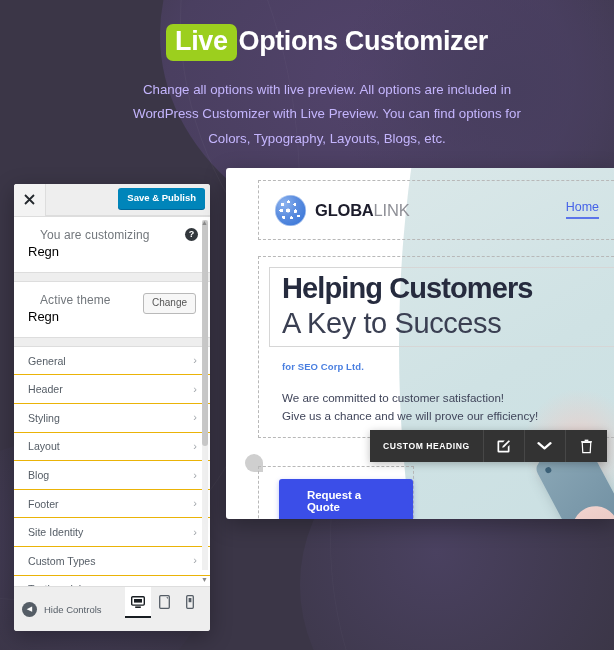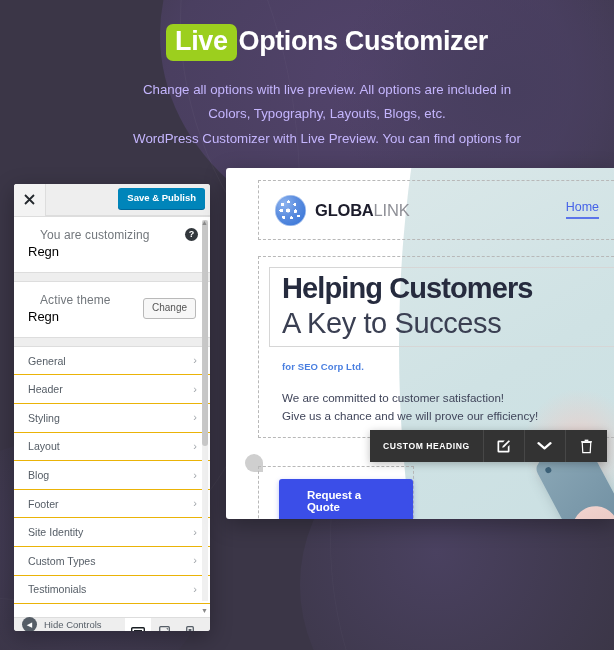--- a/index.html
+++ b/index.html
@@ -169,21 +169,21 @@
     width: 13px; height: 13px;
     border-radius: 50%;
     background: #32373c;
     color: #fff;
     font-size: 9px;
     font-weight: bold;
     display: flex; align-items: center; justify-content: center;
     line-height: 1;
   }
   .sb-gap { height: 8px; background: #eeeeee; }
-  .theme-panel { display: flex; align-items: center; gap: 13px; }
+  .theme-panel { display: flex; align-items: flex-start; gap: 13px; }
   .theme-panel .txt { flex: 1 1 auto; }
   .btn-change {
     border: 1px solid #b9b9b9;
     background: #f7f7f7;
     color: #555;
     font-size: 10px;
     padding: 4px 8px 5px 8px;
     border-radius: 3px;
     line-height: 1;
   }
@@ -214,21 +214,21 @@
   .sb-arrow-up, .sb-arrow-dn {
     position: absolute; right: 1px;
     width: 9px; height: 9px;
     color: #8a8a8a; font-size: 7px;
     display: flex; align-items: center; justify-content: center;
   }
   .sb-arrow-up { top: 2px; }
   .sb-arrow-dn { bottom: 2px; }
   .sb-footer {
     flex: 0 0 auto;
-    height: 14px;
+    height: 45px;
     background: #eeeeee;
     border-top: 1px solid #ddd;
     display: flex; align-items: center;
     padding-left: 8px;
     position: relative;
   }
   .hide-ctrl { display: flex; align-items: center; gap: 7px; }
   .hide-ctrl .circ {
     width: 15px; height: 15px; border-radius: 50%;
     background: #555d66; color: #fff;
@@ -460,22 +460,22 @@
     <div class="swoosh2"></div>
     <div class="swoosh3"></div>
   </div>
 
   <div class="hero">
     <div class="hero-title">
       <span class="hero-badge">Live</span><span>Options Customizer</span>
     </div>
     <div class="hero-sub">
       <div>Change all options with live preview. All options are included in</div>
+      <div>WordPress Customizer with Live Preview. You can find options for</div>
       <div>Colors, Typography, Layouts, Blogs, etc.</div>
-      <div>WordPress Customizer with Live Preview. You can find options for</div>
     </div>
   </div>
 
   <div class="shell">
 
     <div class="sidebar">
 
       <div class="sb-topbar">
         <div class="sb-close">
           <svg width="11" height="11" viewBox="0 0 11 11" aria-hidden="true">

